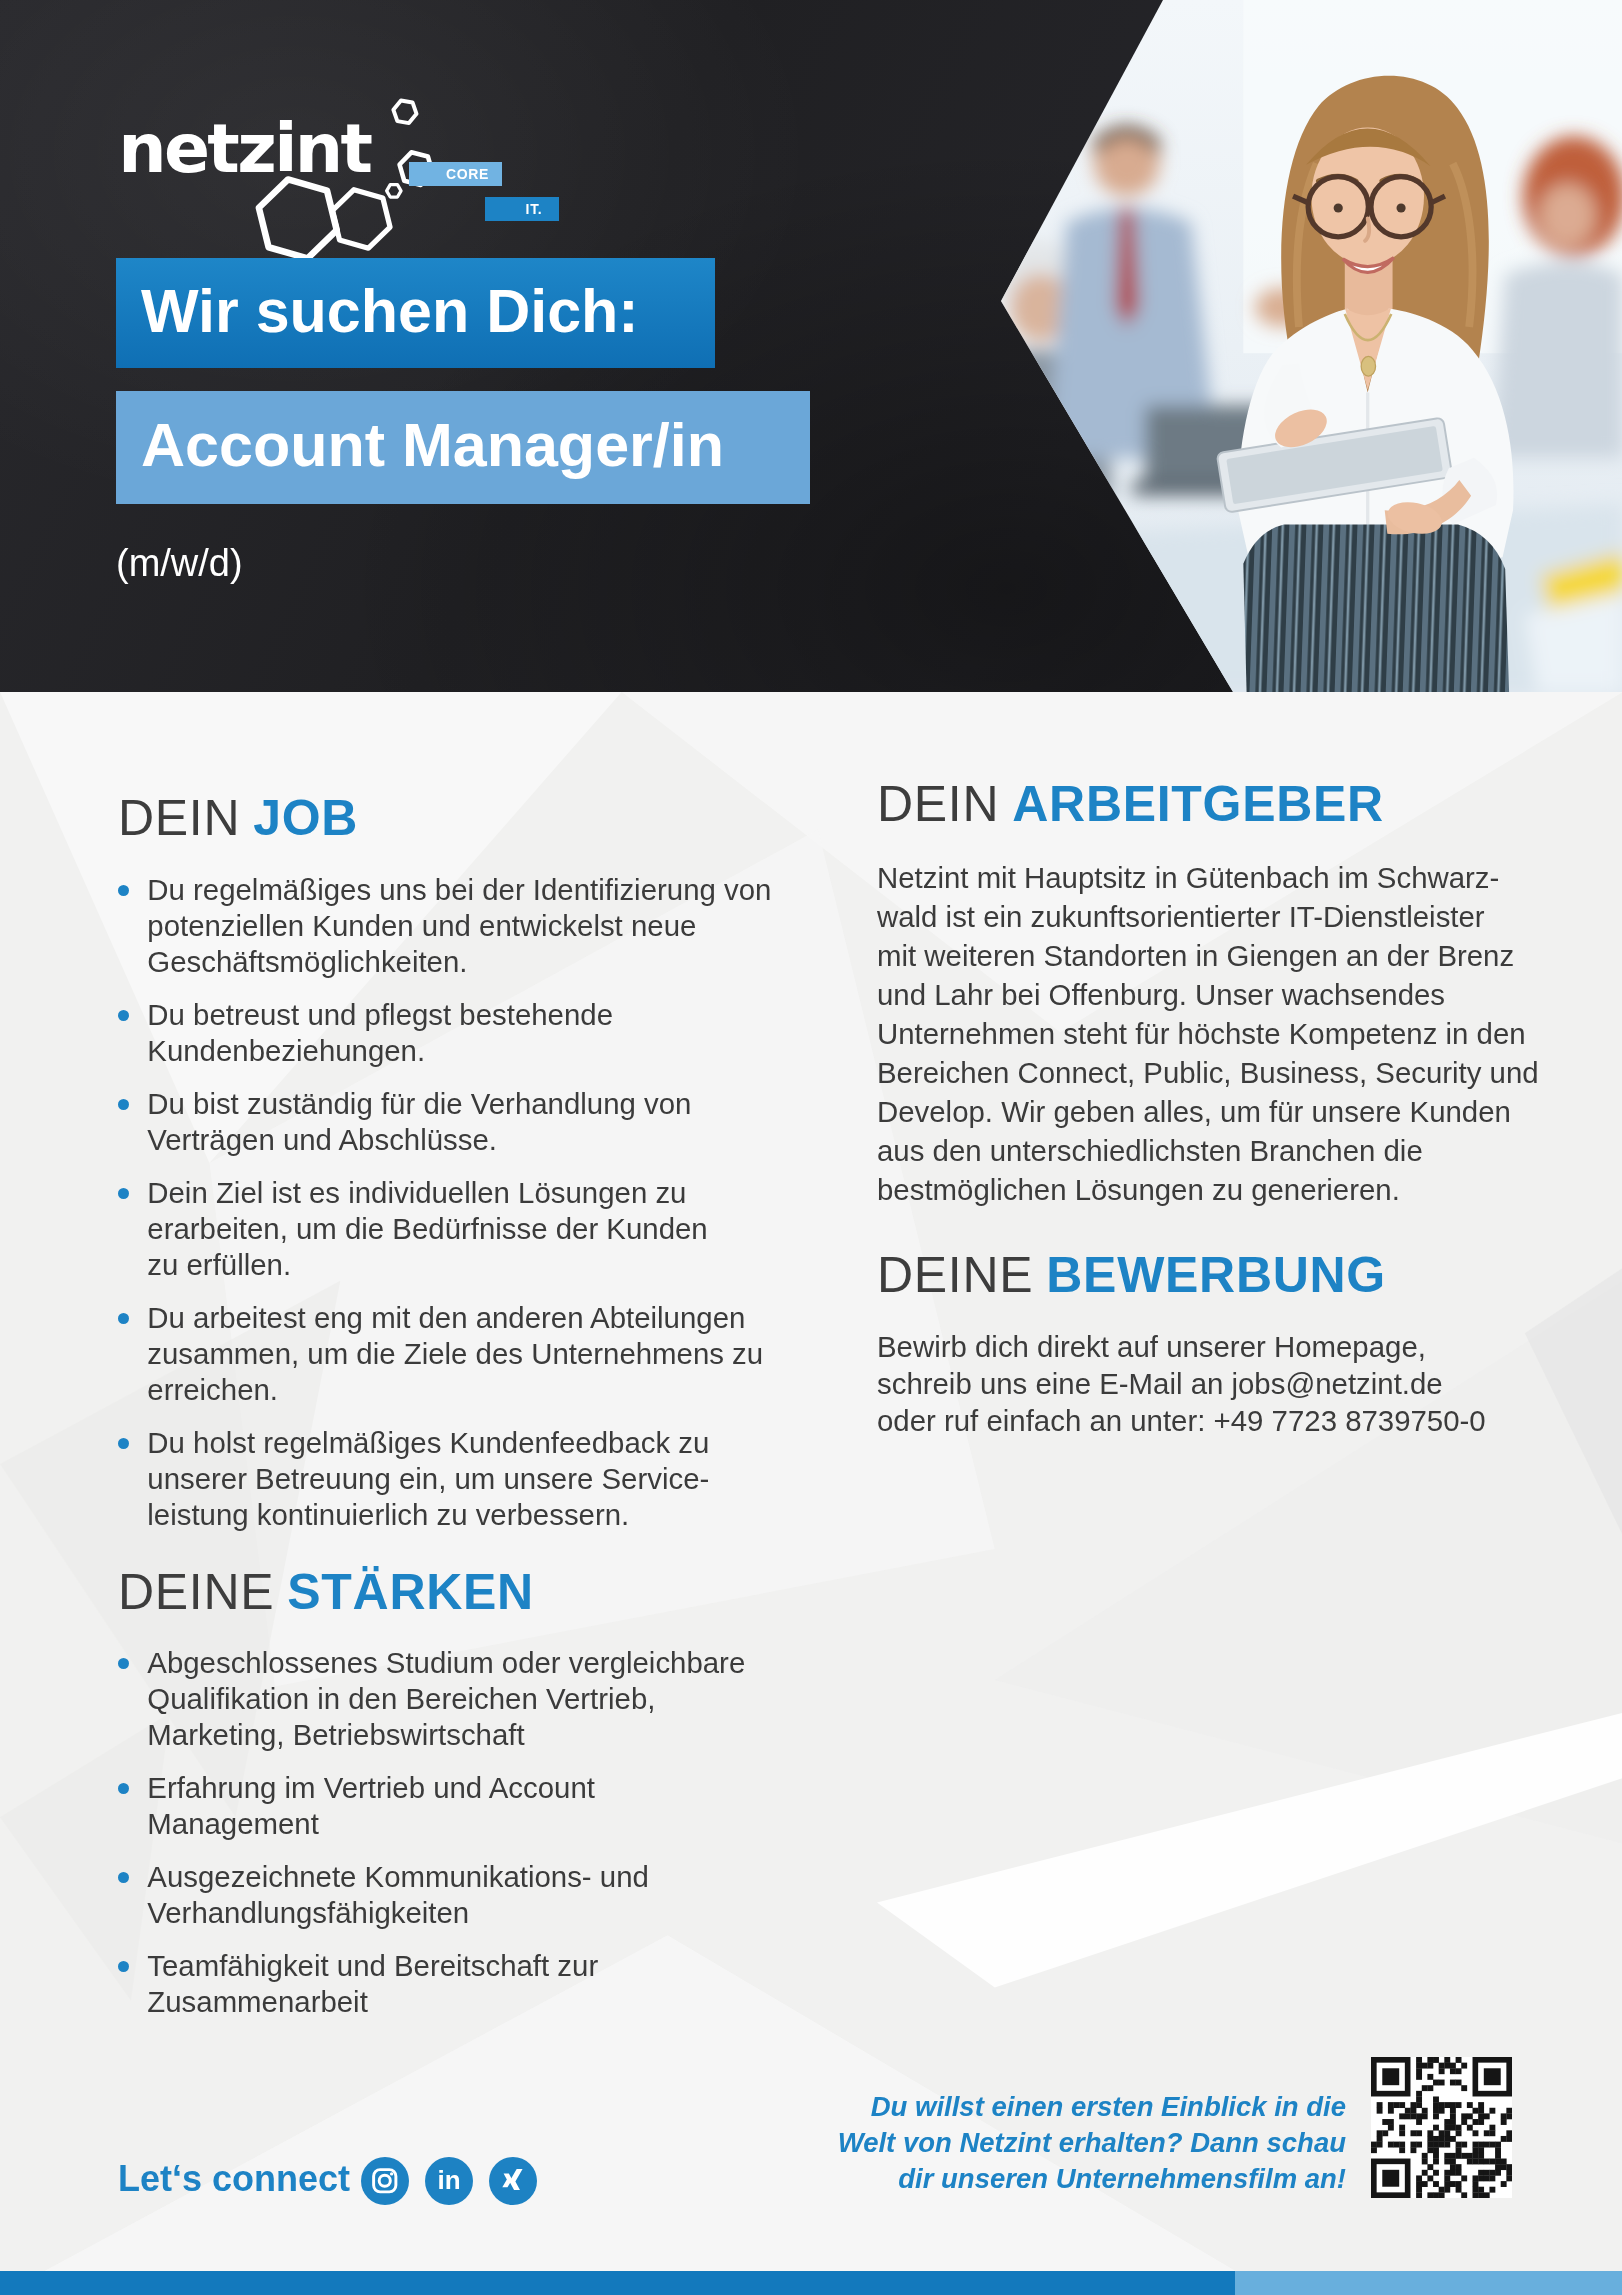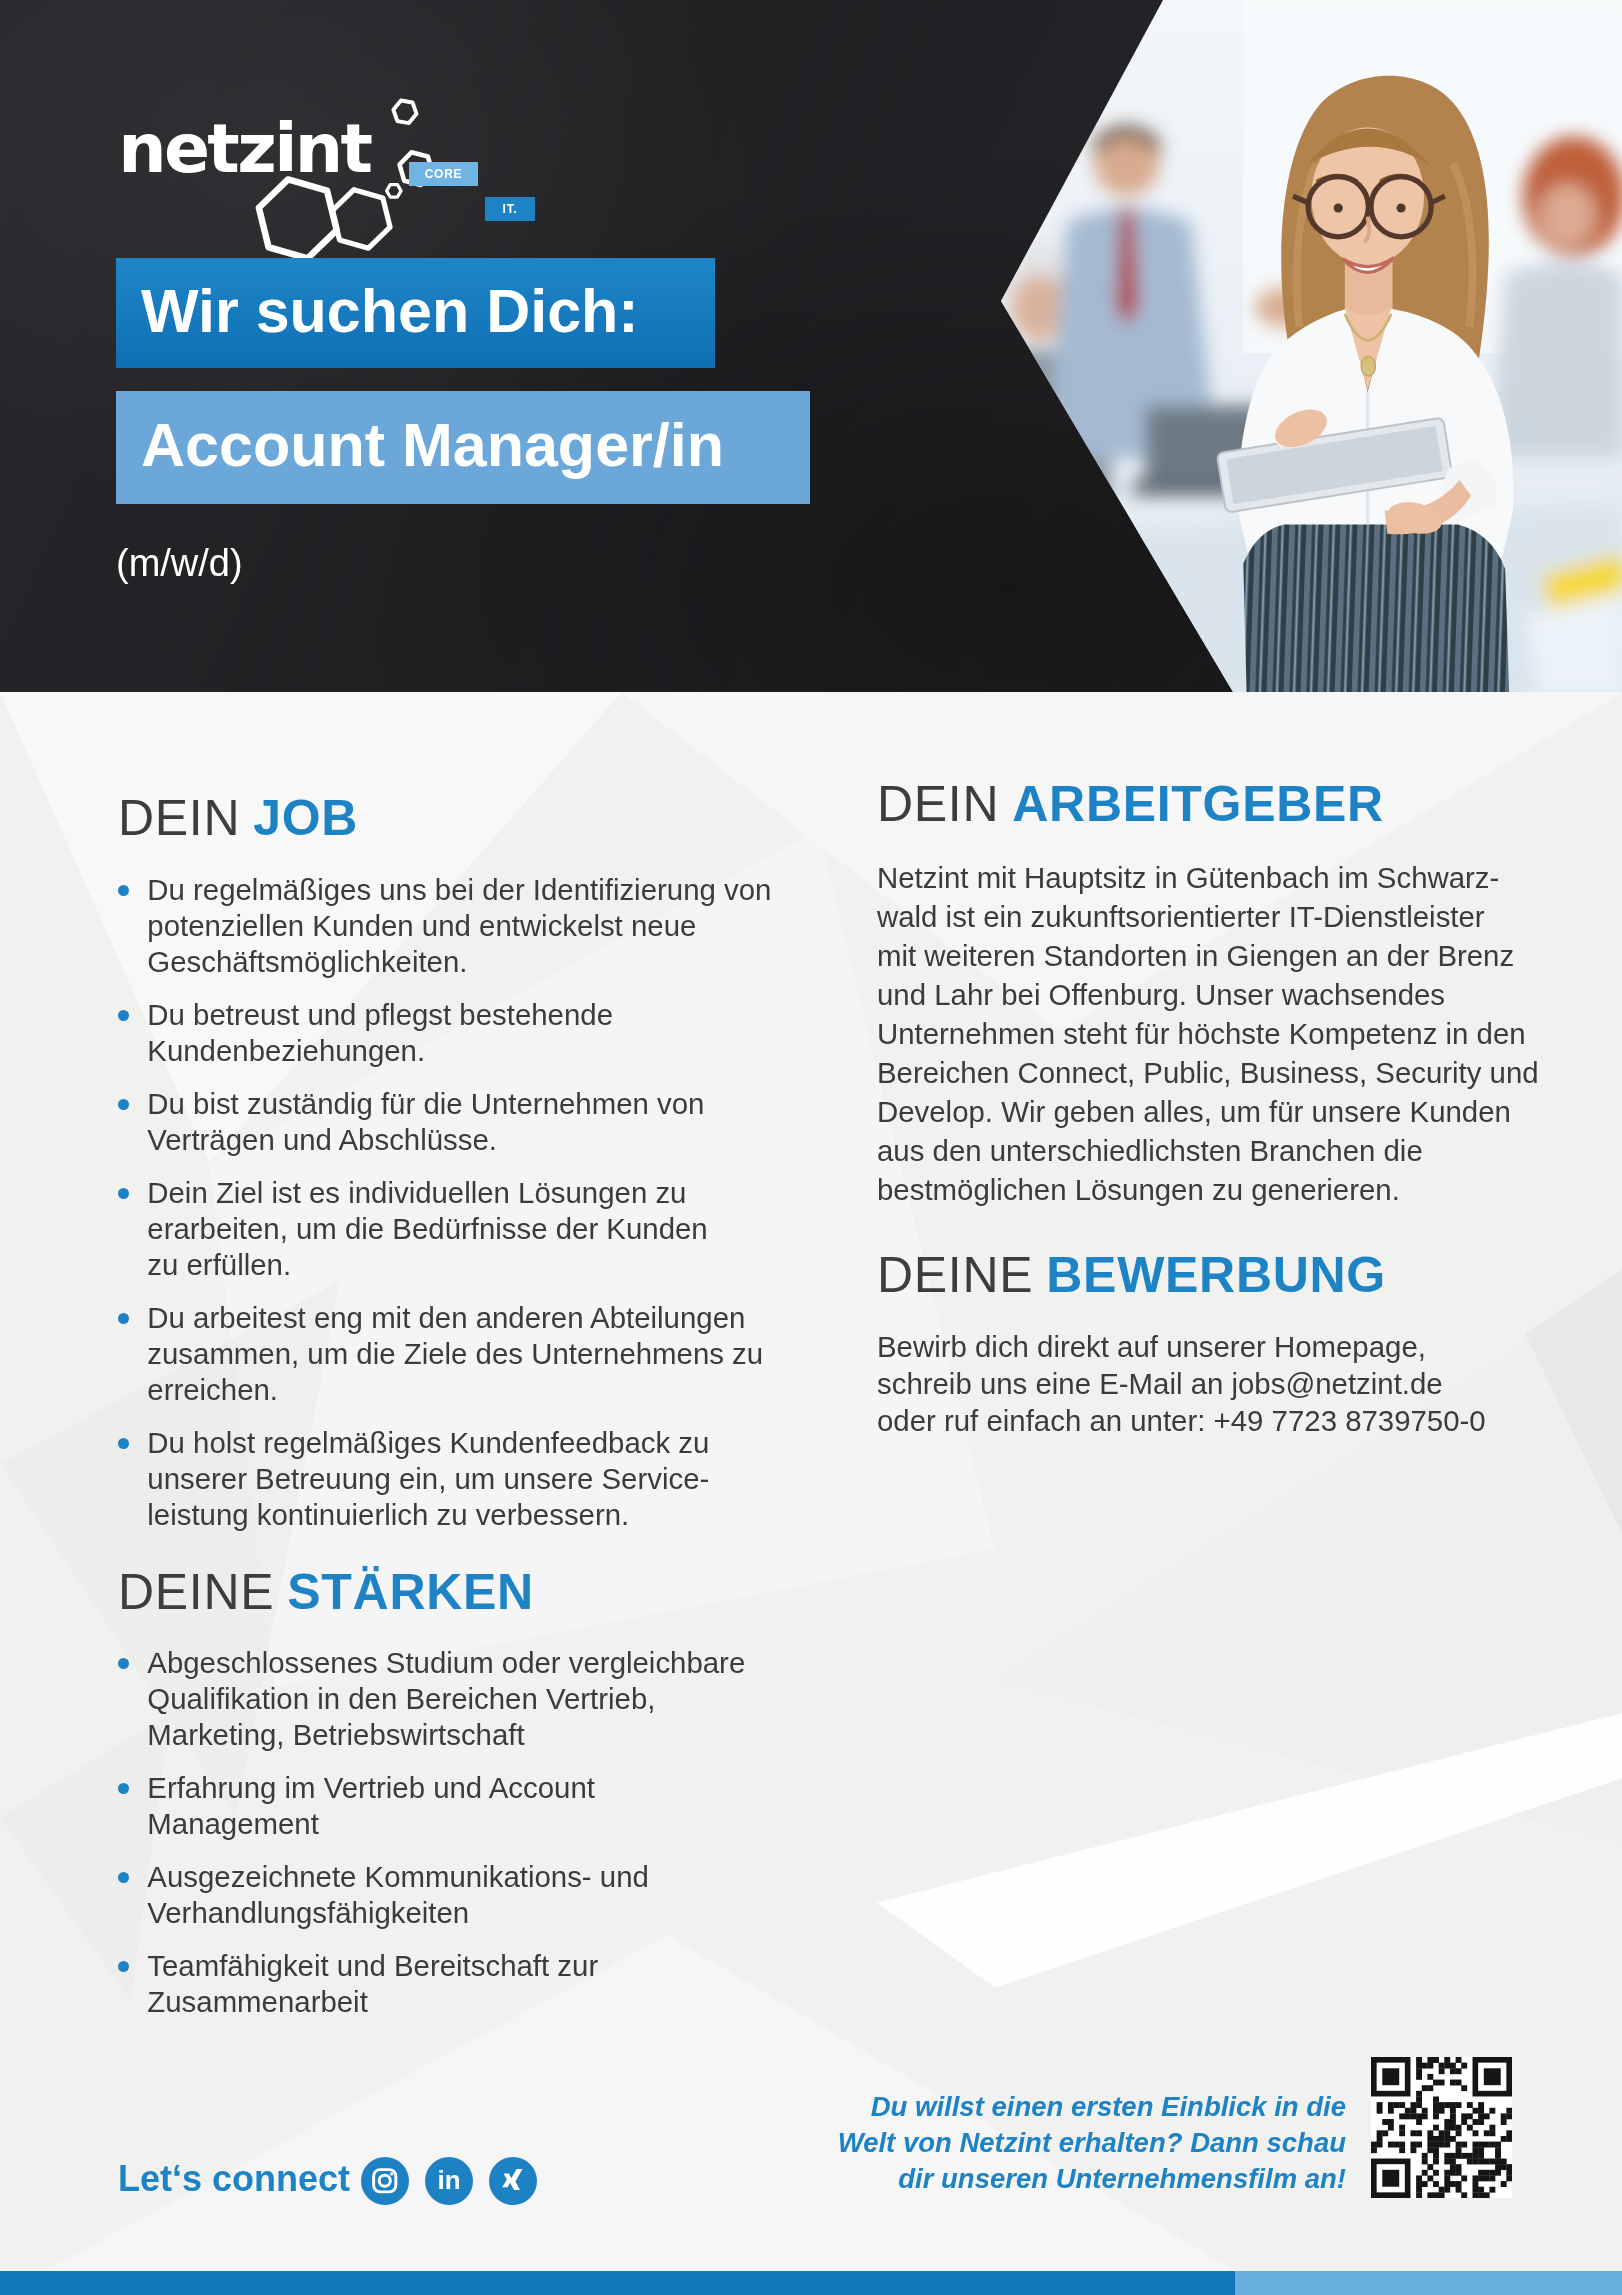--- a/index.html
+++ b/index.html
@@ -14,21 +14,21 @@
       radial-gradient(982px 654px at 62% 85%, rgba(0,0,0,0.38), transparent 68%),
       linear-gradient(115deg,#28282c 0%,#202023 38%,#242428 66%,#1b1b1e 100%);}
   .photo{position:absolute;left:916px;top:0;width:707px;height:692px;
     clip-path:polygon(247px 0,707px 0,707px 692px,317px 692px,85px 301px);}
   .photo svg{display:block;width:100%;height:100%;}
 
   .logo{position:absolute;left:105px;top:85px;width:366px;height:196px;}
   .logo text{font-family:"DejaVu Sans",sans-serif;font-weight:bold;fill:#fff;
              font-size:104px;letter-spacing:-4px;}
   .badge{position:absolute;height:24px;line-height:25px;text-align:center;color:#fff;
-         font-size:12px;font-weight:bold;letter-spacing:0.7px;}
+         font-size:14px;font-weight:bold;letter-spacing:0.7px;padding-left:24px;}
   .badge-core{left:409px;top:162px;width:69px;background:#71b3e2;}
   .badge-it{left:485px;top:156px;width:50px;background:#1d83c5;margin-top:41px;}
 
   .banner{position:absolute;left:116px;color:#fff;font-weight:bold;}
   .banner span{display:block;padding-left:25px;}
   .banner1{top:258px;width:599px;height:110px;background:linear-gradient(180deg,#1e86c8,#0f6fb4);}
   .banner1 span{font-size:61px;line-height:107px;}
   .banner2{top:391px;width:694px;height:113px;background:#6ba7d8;}
   .banner2 span{font-size:61px;line-height:109px;}
   .mwd{position:absolute;left:116px;top:542px;color:#fff;font-size:38px;}
@@ -213,21 +213,21 @@
 potenziellen Kunden und entwickelst neue
 Geschäftsmöglichkeiten.</span>
         </li>
       <li class="bitem">
           <span class="dot"></span>
           <span class="btext">Du betreust und pflegst bestehende
 Kundenbeziehungen.</span>
         </li>
       <li class="bitem">
           <span class="dot"></span>
-          <span class="btext">Du bist zuständig für die Unternehmen von
+          <span class="btext">Du bist zuständig für die Verhandlung von
 Verträgen und Abschlüsse.</span>
         </li>
       <li class="bitem">
           <span class="dot"></span>
           <span class="btext">Dein Ziel ist es individuellen Lösungen zu
 erarbeiten, um die Bedürfnisse der Kunden
 zu erfüllen.</span>
         </li>
       <li class="bitem">
           <span class="dot"></span>

